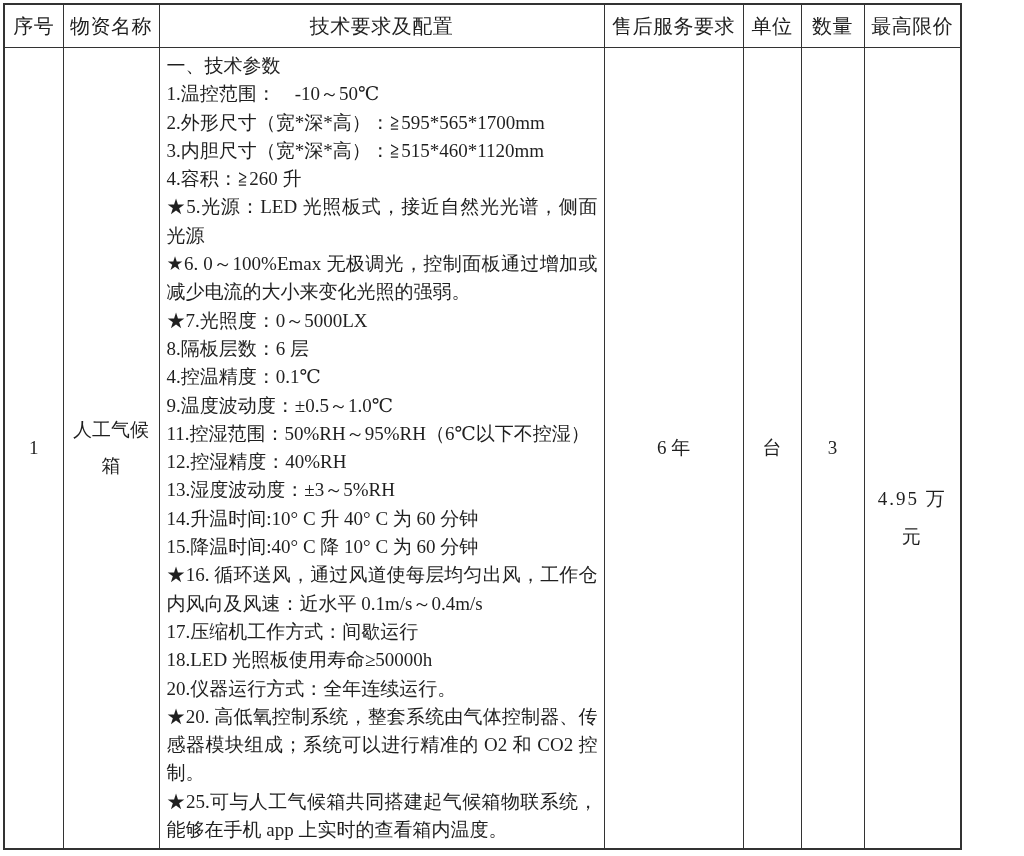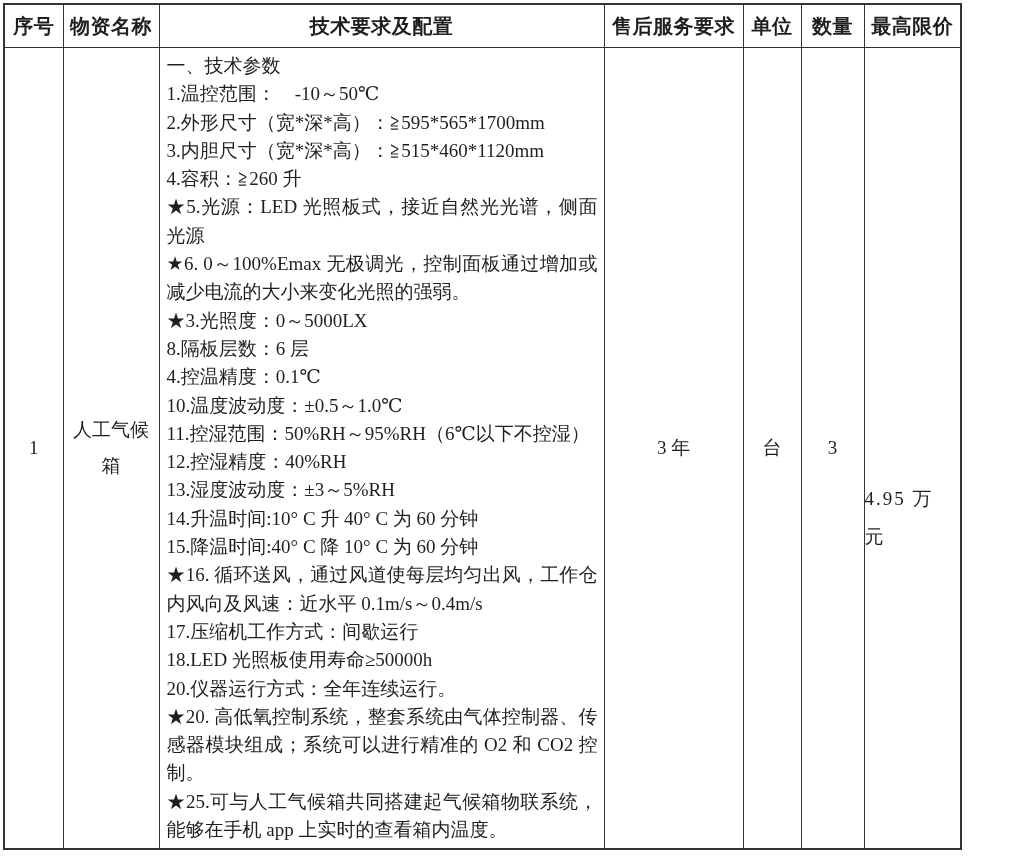--- a/index.html
+++ b/index.html
@@ -27,21 +27,21 @@
     border: 2px solid #333333;
   }
   th, td {
     border: 1.5px solid #333333;
     padding: 0;
     overflow: hidden;
   }
   th.hdr {
     height: 42px;
     font-size: 20px;
-    font-weight: bold;
+    font-weight: normal;
     text-align: center;
     vertical-align: middle;
     letter-spacing: 0.5px;
   }
   td.c-center {
     text-align: center;
     vertical-align: middle;
     font-size: 19px;
   }
   .name-wrap {
@@ -64,21 +64,21 @@
     text-align: center;
     vertical-align: middle;
   }
   .price-inner {
     margin-top: 140px;
     letter-spacing: 2px;
     font-size: 19px;
   }
   .price-line {
     line-height: 38px;
-    text-align: left;
+    text-align: center;
   }
 </style>
 </head>
 <body>
 
 <div class="page">
   <table class="spec-table">
     <colgroup>
       <col style="width:59px">
       <col style="width:96px">
@@ -107,38 +107,38 @@
         </td>
         <td class="c-tech">
           <div>
               <p class="tech-item">一、技术参数</p>
               <p class="tech-item">1.温控范围：　-10～50℃</p>
               <p class="tech-item">2.外形尺寸（宽*深*高）：≧595*565*1700mm</p>
               <p class="tech-item">3.内胆尺寸（宽*深*高）：≧515*460*1120mm</p>
               <p class="tech-item">4.容积：≧260 升</p>
               <p class="tech-item">★5.光源：LED 光照板式，接近自然光光谱，侧面光源</p>
               <p class="tech-item">★6. 0～100%Emax 无极调光，控制面板通过增加或减少电流的大小来变化光照的强弱。</p>
-              <p class="tech-item">★3.光照度：0～5000LX</p>
+              <p class="tech-item">★7.光照度：0～5000LX</p>
               <p class="tech-item">8.隔板层数：6 层</p>
               <p class="tech-item">4.控温精度：0.1℃</p>
-              <p class="tech-item">10.温度波动度：±0.5～1.0℃</p>
+              <p class="tech-item">9.温度波动度：±0.5～1.0℃</p>
               <p class="tech-item">11.控湿范围：50%RH～95%RH（6℃以下不控湿）</p>
               <p class="tech-item">12.控湿精度：40%RH</p>
               <p class="tech-item">13.湿度波动度：±3～5%RH</p>
               <p class="tech-item">14.升温时间:10° C 升 40° C 为 60 分钟</p>
               <p class="tech-item">15.降温时间:40° C 降 10° C 为 60 分钟</p>
               <p class="tech-item">★16. 循环送风，通过风道使每层均匀出风，工作仓内风向及风速：近水平 0.1m/s～0.4m/s</p>
               <p class="tech-item">17.压缩机工作方式：间歇运行</p>
               <p class="tech-item">18.LED 光照板使用寿命≥50000h</p>
               <p class="tech-item">20.仪器运行方式：全年连续运行。</p>
               <p class="tech-item">★20. 高低氧控制系统，整套系统由气体控制器、传感器模块组成；系统可以进行精准的 O2 和 CO2 控制。</p>
               <p class="tech-item">★25.可与人工气候箱共同搭建起气候箱物联系统，能够在手机 app 上实时的查看箱内温度。</p>
             </div>
         </td>
-        <td class="c-center">3 年</td>
+        <td class="c-center">6 年</td>
         <td class="c-center">台</td>
         <td class="c-center">3</td>
         <td class="c-price">
           <div class="price-inner">
               <div class="price-line">4.95 万</div>
               <div class="price-line">元</div>
             </div>
         </td>
       </tr>
     </tbody>

